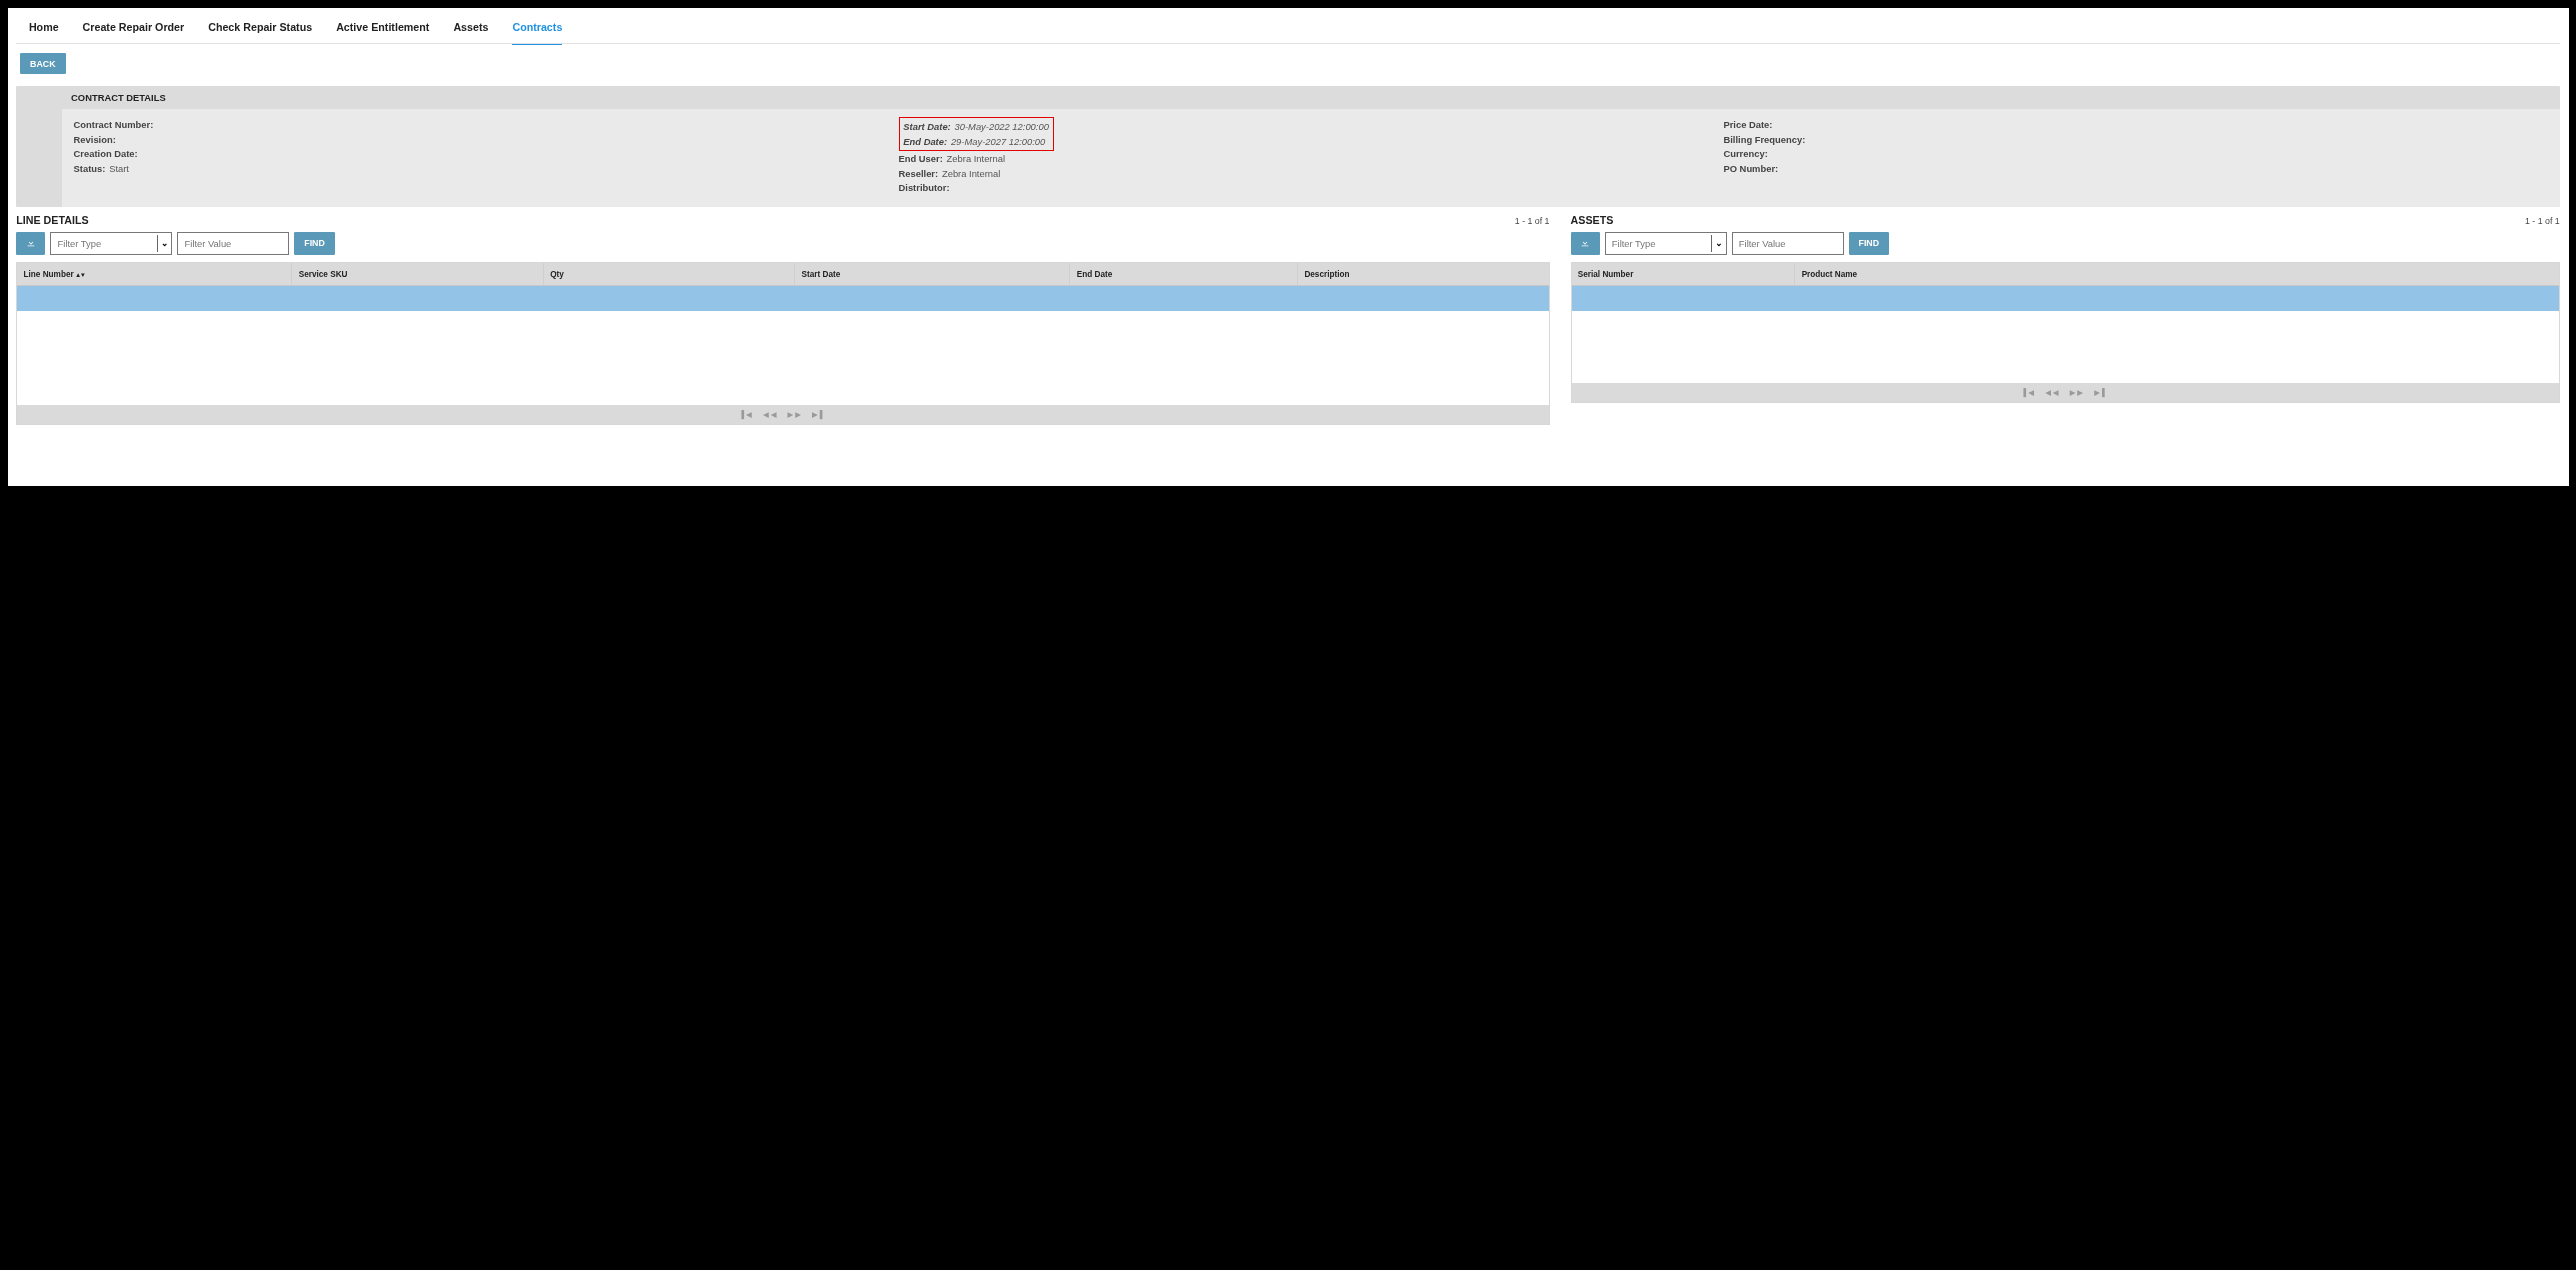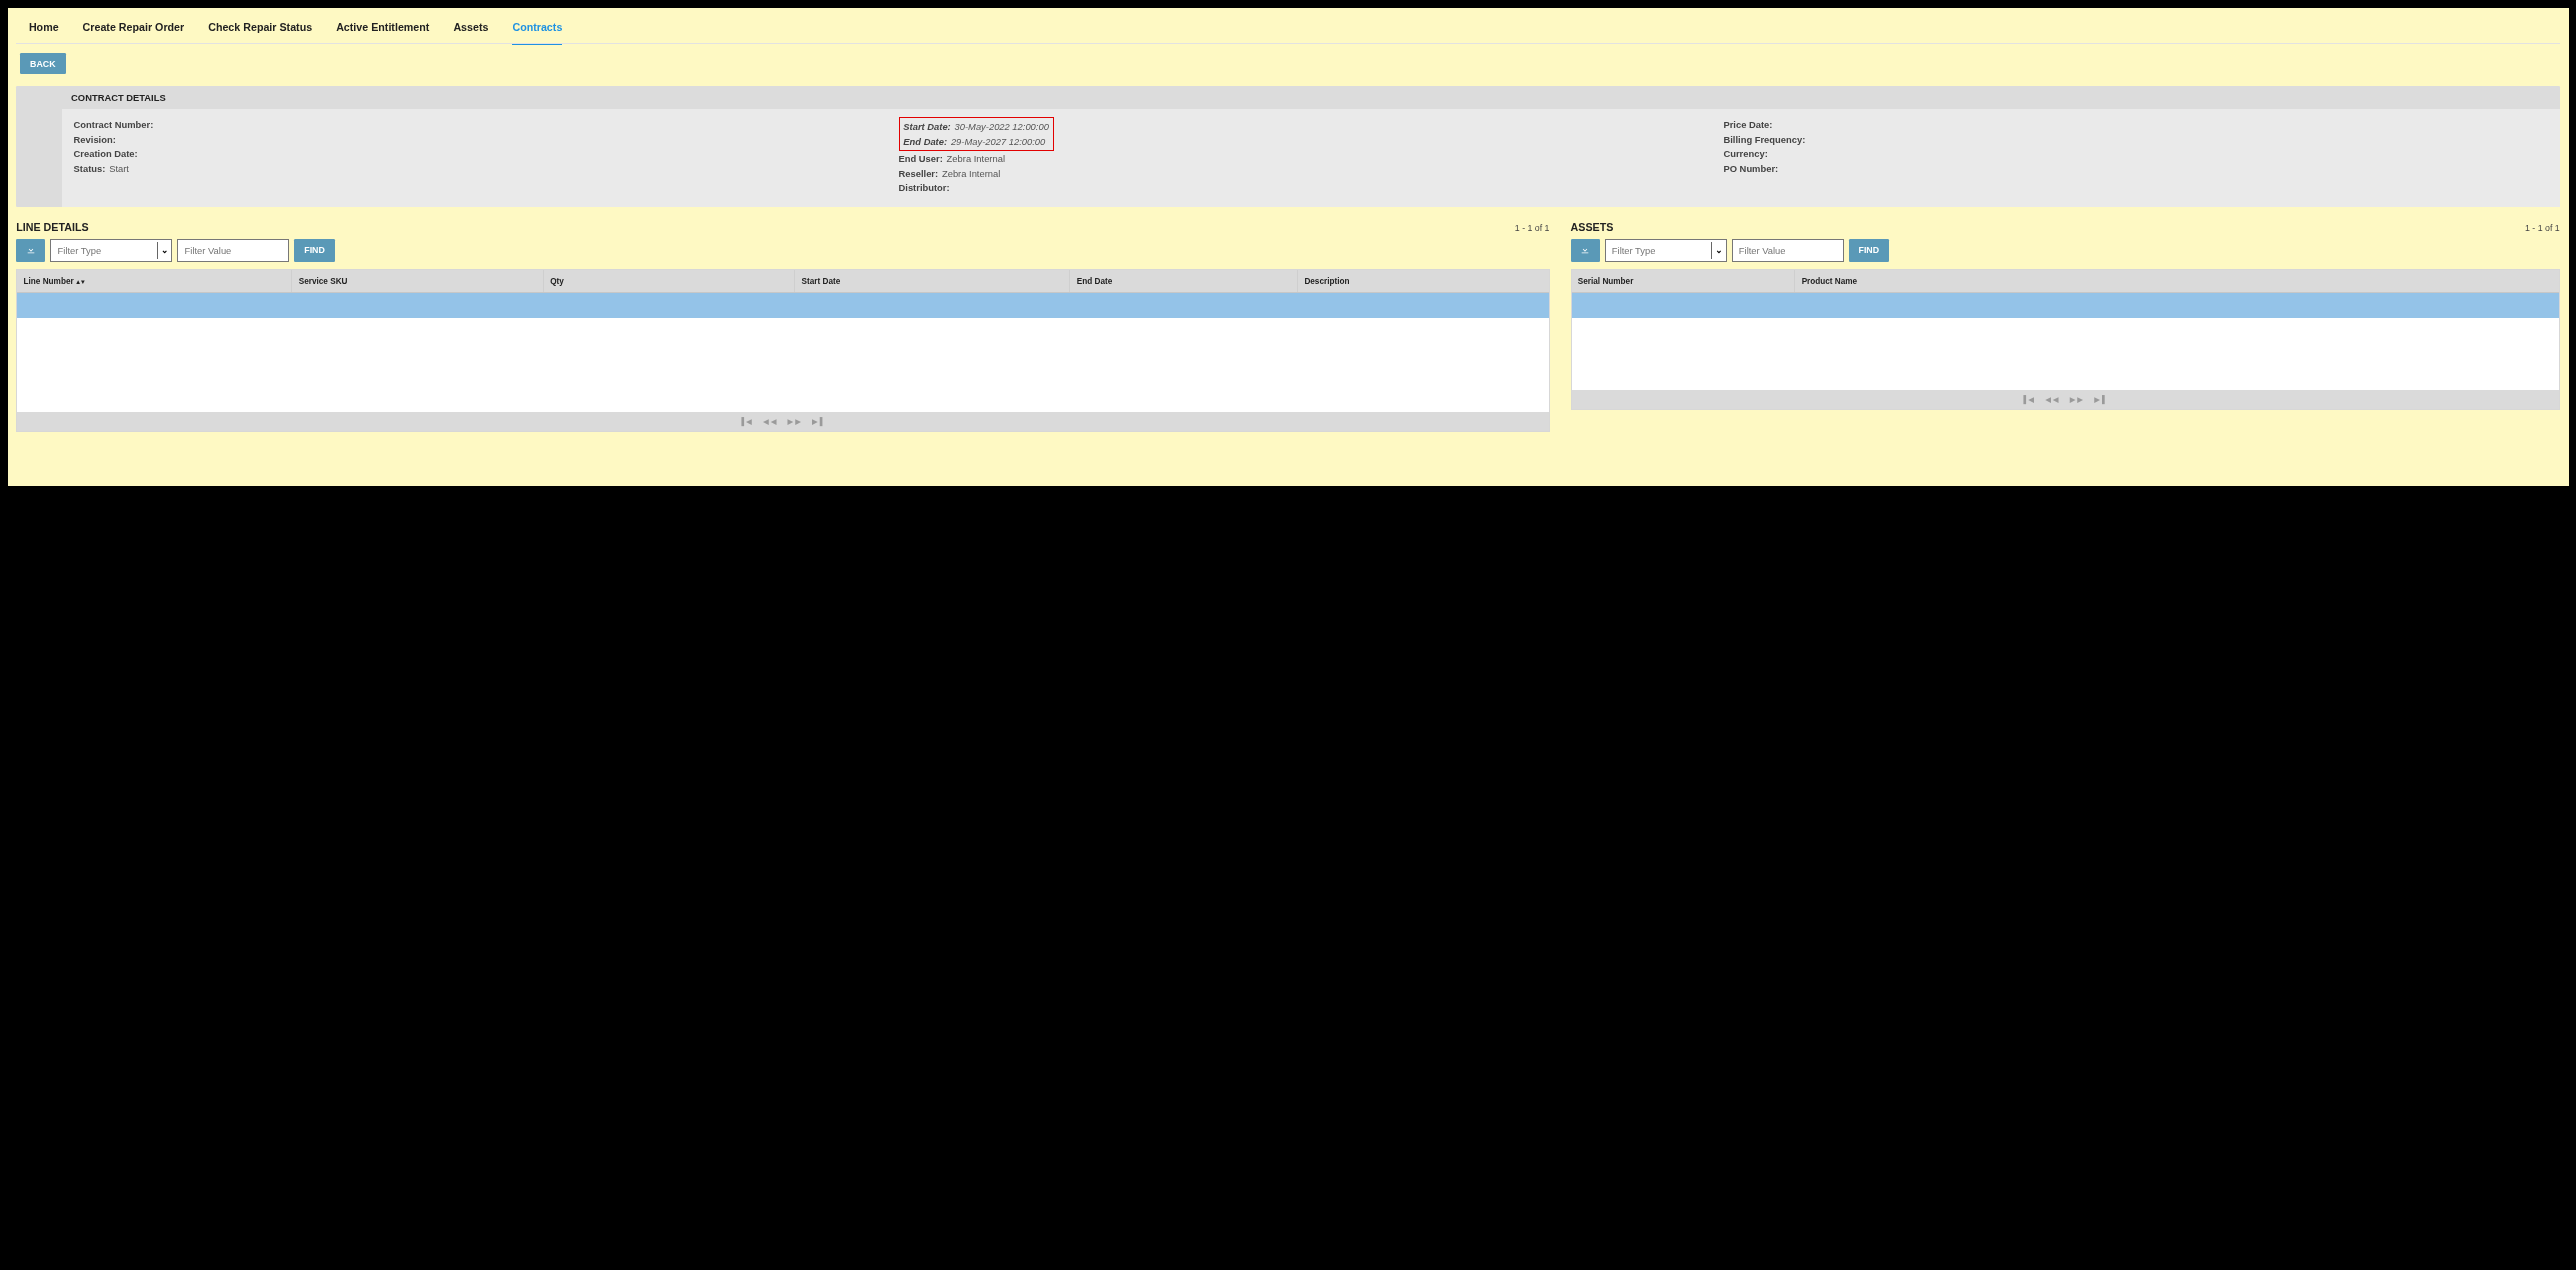--- a/index.html
+++ b/index.html
@@ -4,21 +4,21 @@
 <style>
   * { box-sizing: border-box; margin: 0; padding: 0; }
   body {
     background: #000;
     padding: 7.5px;
     font-family: Arial, Helvetica, sans-serif;
     font-size: 8.8px;
     color: #444;
   }
   .app {
-    background: #fef9c3;
+    background: #ffffff;
     padding: 6.3px 8.8px 19px 8.8px;
     min-height: 478px;
   }
   
   .tabs {
     display: flex;
     gap: 24px;
     padding: 5px 12.6px 5px 12.6px;
     border-bottom: 0.6px solid #e2e2e2;
     margin-bottom: 8.8px;
@@ -77,21 +77,21 @@
   .highlight-box {
     border: 1.9px solid #e20000;
     padding: 1.3px 3.8px;
     display: inline-block;
     font-style: italic;
   }
   
   .sections {
     display: flex;
     gap: 21px;
-    margin-top: 14px;
+    margin-top: 7px;
   }
   .section { flex: 1; display: flex; flex-direction: column;}
   .section-header {
     display: flex;
     justify-content: space-between;
     align-items: flex-end;
     margin-bottom: 6.3px;
   }
   .section-title {
     font-size: 10.7px;

